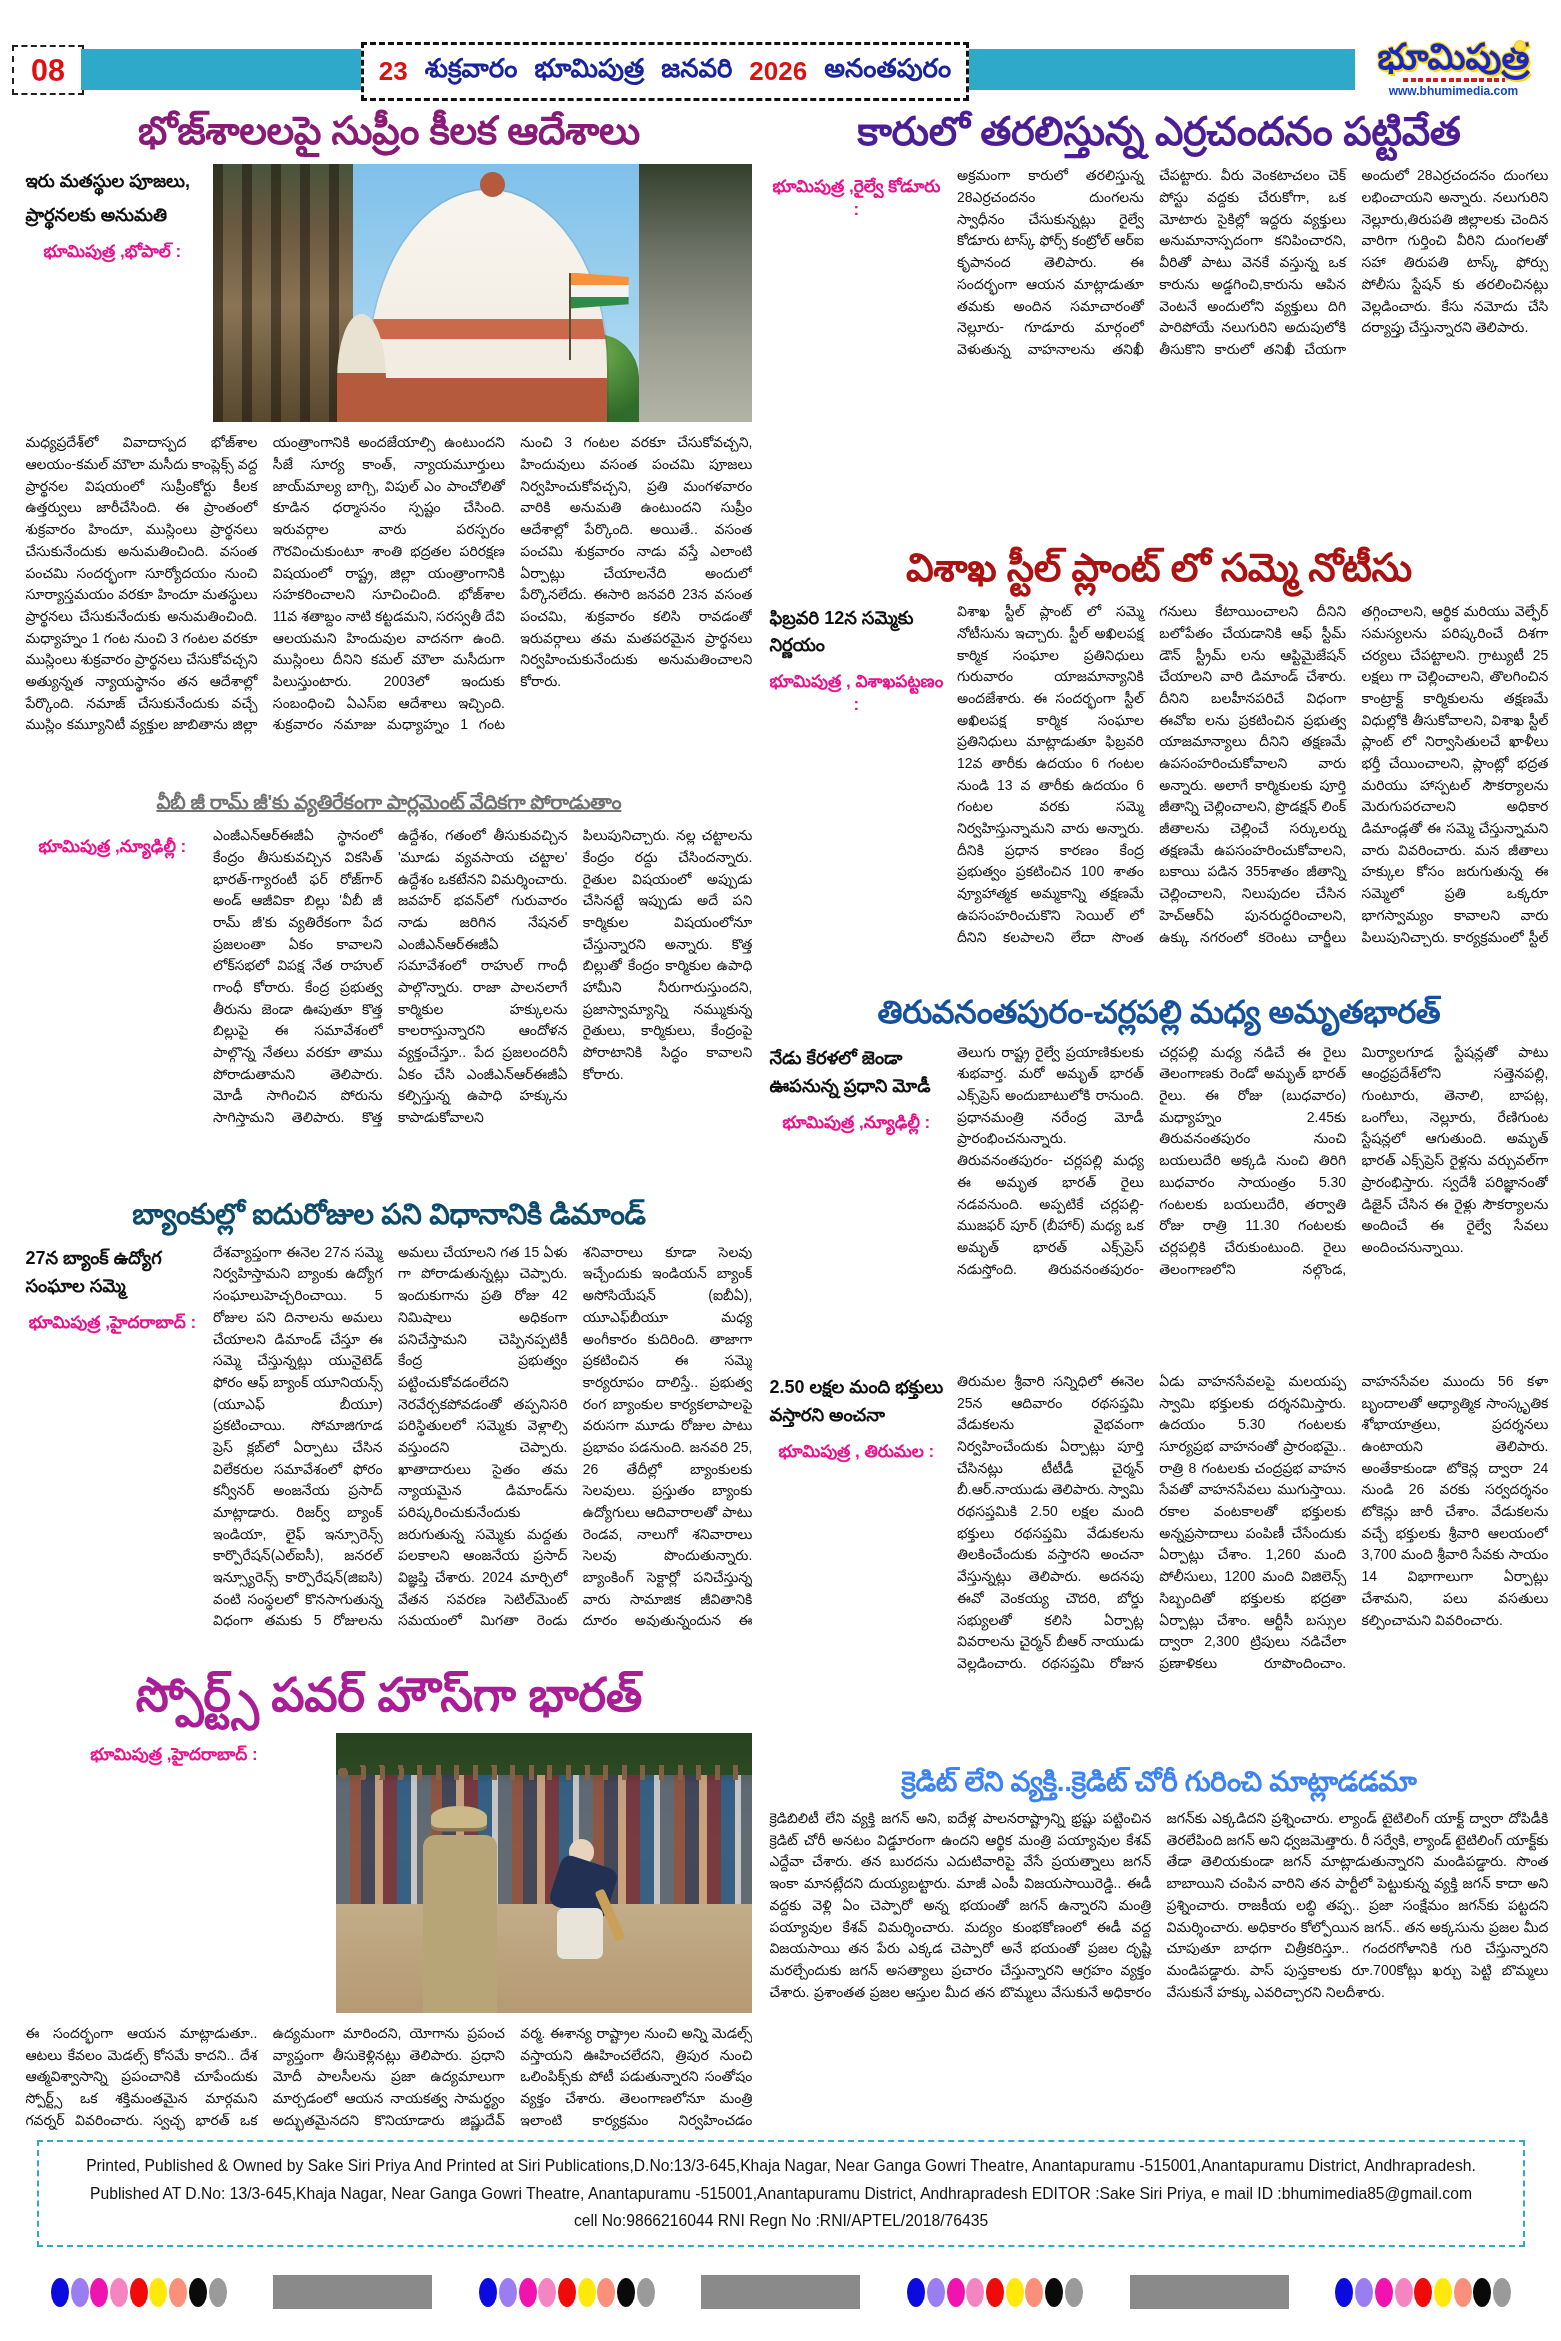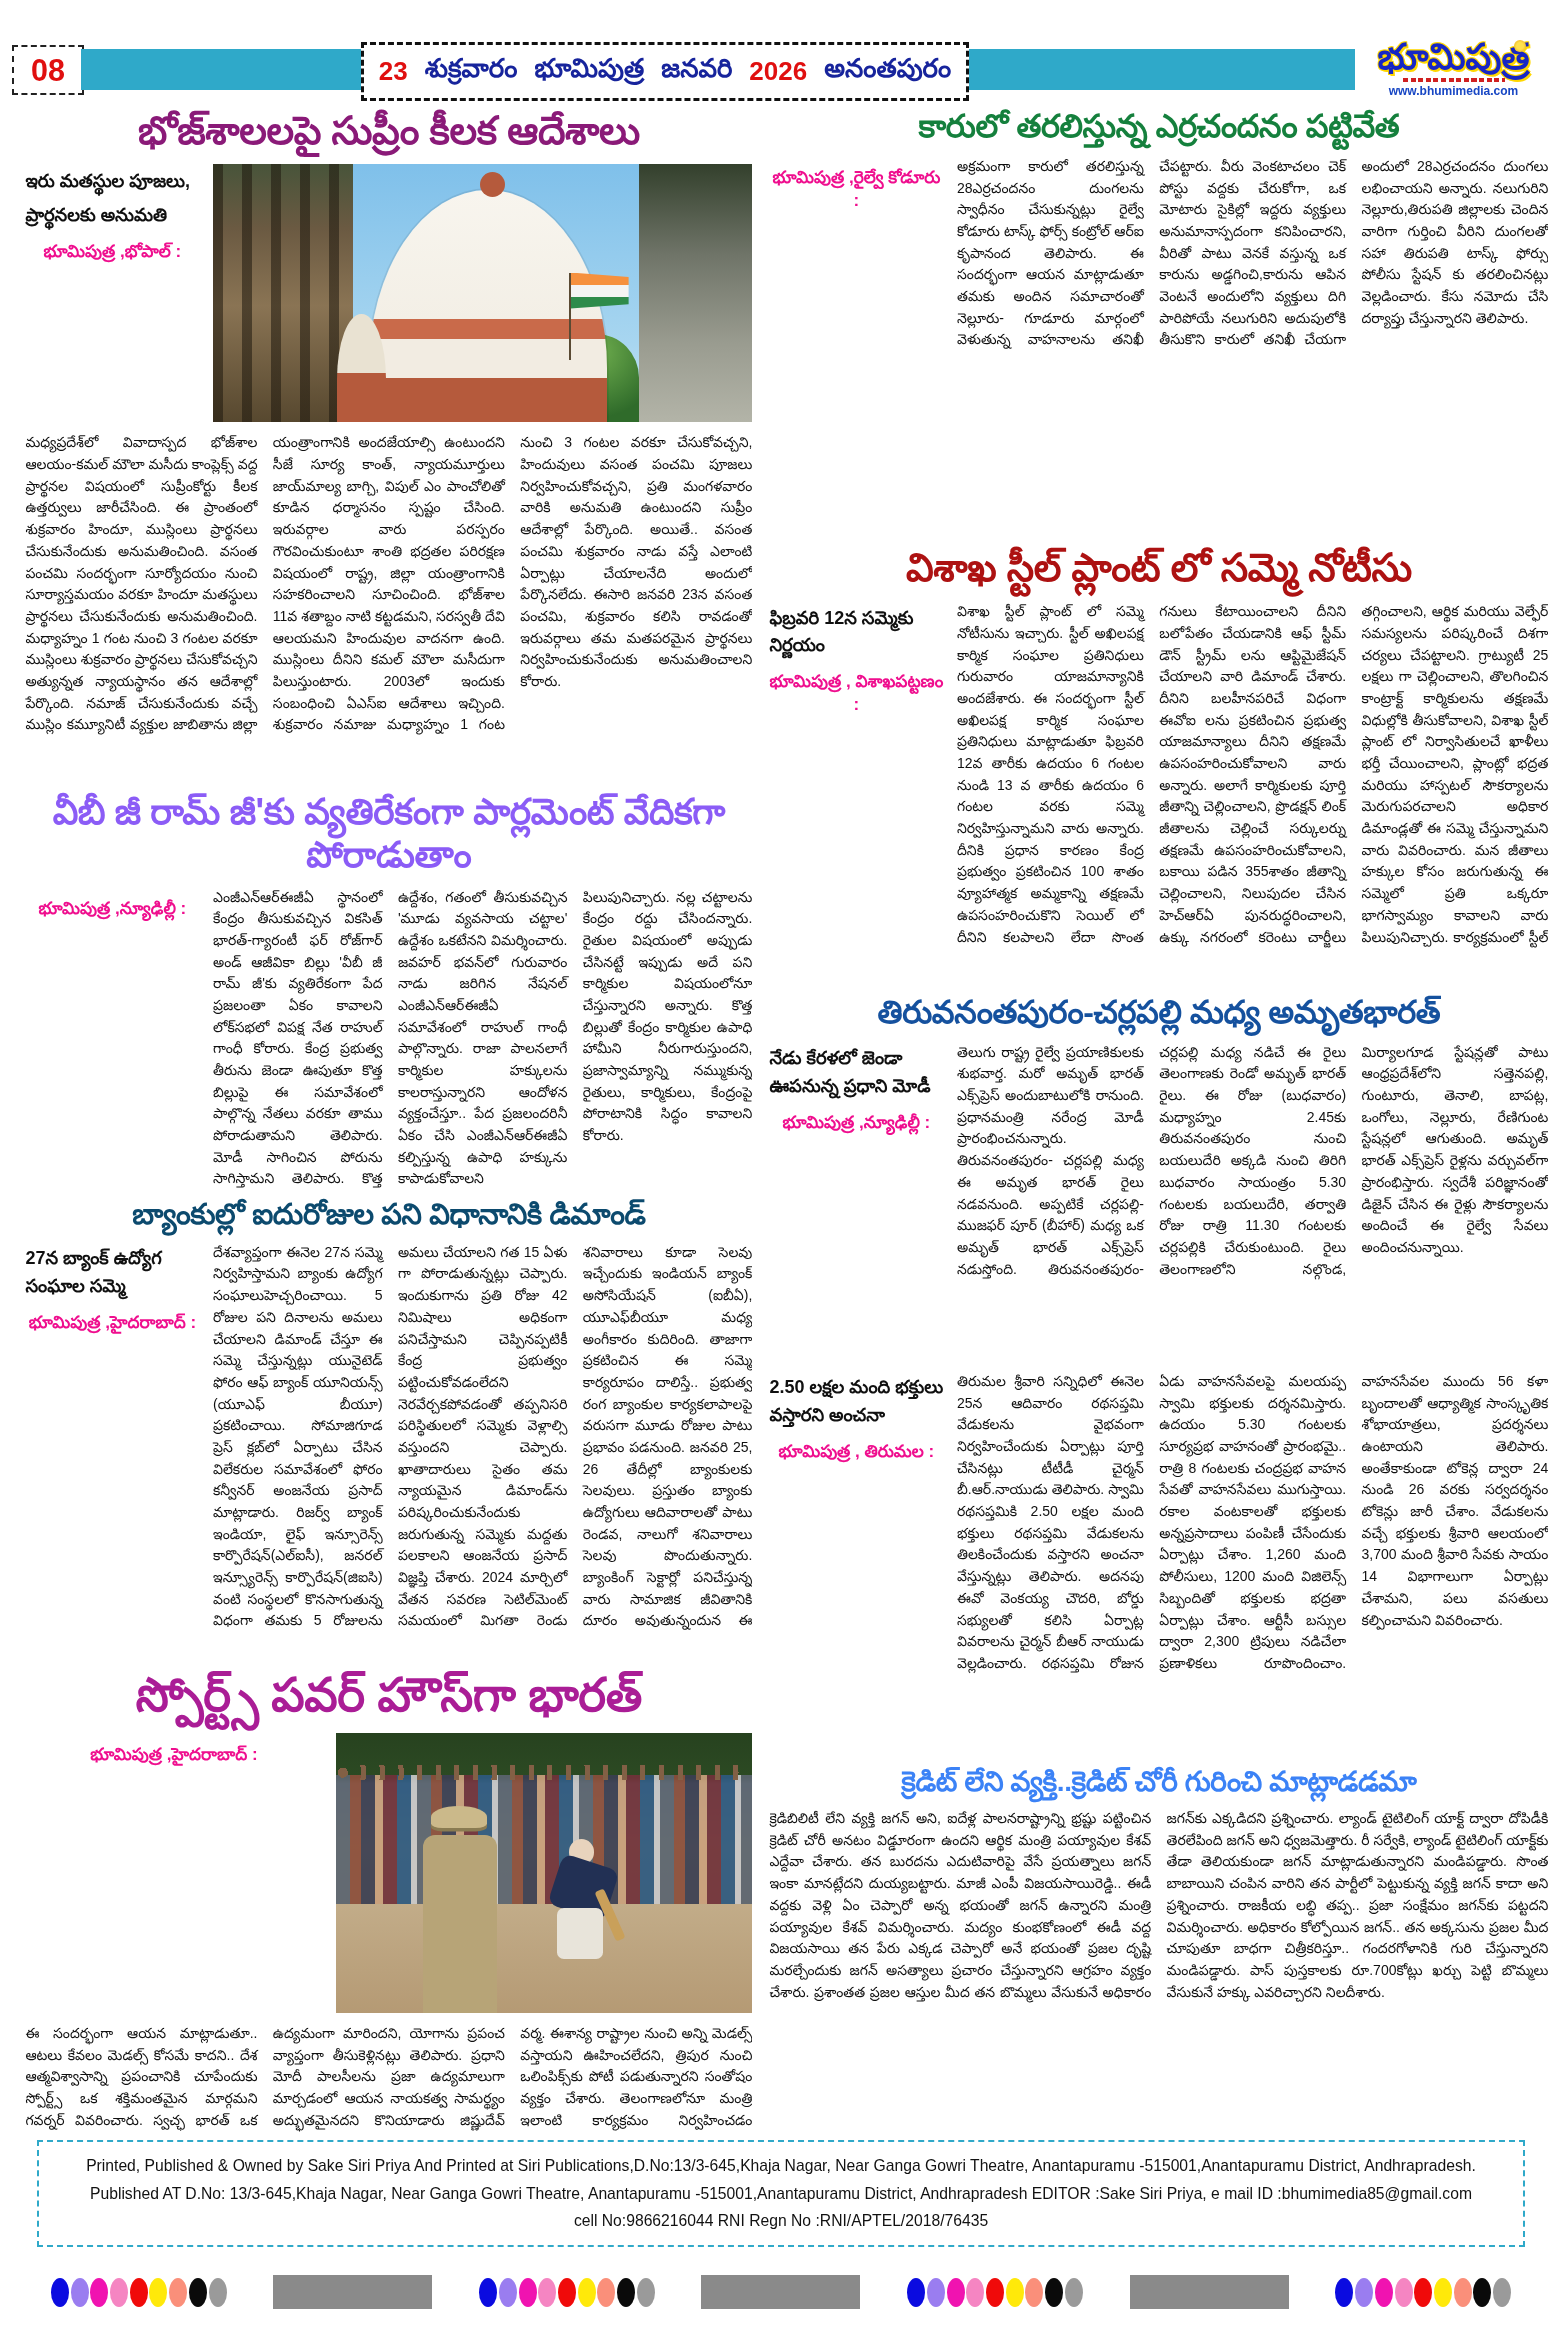--- a/index.html
+++ b/index.html
@@ -24,23 +24,23 @@
         background:radial-gradient(circle,#ffe14d 40%,#e8a40c 100%);}
   .masthead .mtag{width:102px;height:4.2px;margin-top:2.5px;
         background:repeating-linear-gradient(90deg,#d02020 0 5.1px,transparent 5.1px 7.6px);}
   
   .main{position:absolute;top:108px;left:25.4px;right:13.6px;bottom:195px;display:flex;gap:17px;}
   .col-left{width:727px;flex-shrink:0;display:flex;flex-direction:column;justify-content:space-between;}
   .col-right{flex:1;display:flex;flex-direction:column;}
   .article{position:relative;overflow:hidden;margin-bottom:6.8px;}
   .hl{margin:0 0 10.2px;text-align:center;font-weight:900;line-height:1.18;letter-spacing:-0.4px;}
   .hl-bhoj{font-size:39px;color:#8a1a78;}
-  .hl-red{font-size:32px;color:#15803d;text-align:center;}
+  .hl-red{font-size:40px;color:#4c1d95;text-align:center;}
   .hl-steel{font-size:39px;color:#ad1212;}
-  .hl-parl{font-size:36px;color:#8b5cf6;}
+  .hl-parl{font-size:20px;color:#737373;text-decoration:underline;}
   .hl-amrut{font-size:32px;color:#15519e;}
   .hl-banks{font-size:29px;color:#0c4a6e;}
   .hl-ttd{font-size:34px;color:#31197d;}
   .hl-sports{font-size:47px;color:#aa1d96;}
   .hl-credit{font-size:28px;color:#3b82f6;}
   .art-flex{display:flex;gap:13.6px;}
   .lead{width:174px;flex-shrink:0;}
   .lead-wide{width:297px;flex-shrink:0;}
   .subhead{font-weight:bold;font-size:18px;line-height:1.55;margin:3.4px 0 6.8px;color:#101010;}
   .byline{color:#ef0e8e;font-weight:bold;font-size:17px;text-align:center;margin:12px 0;}

